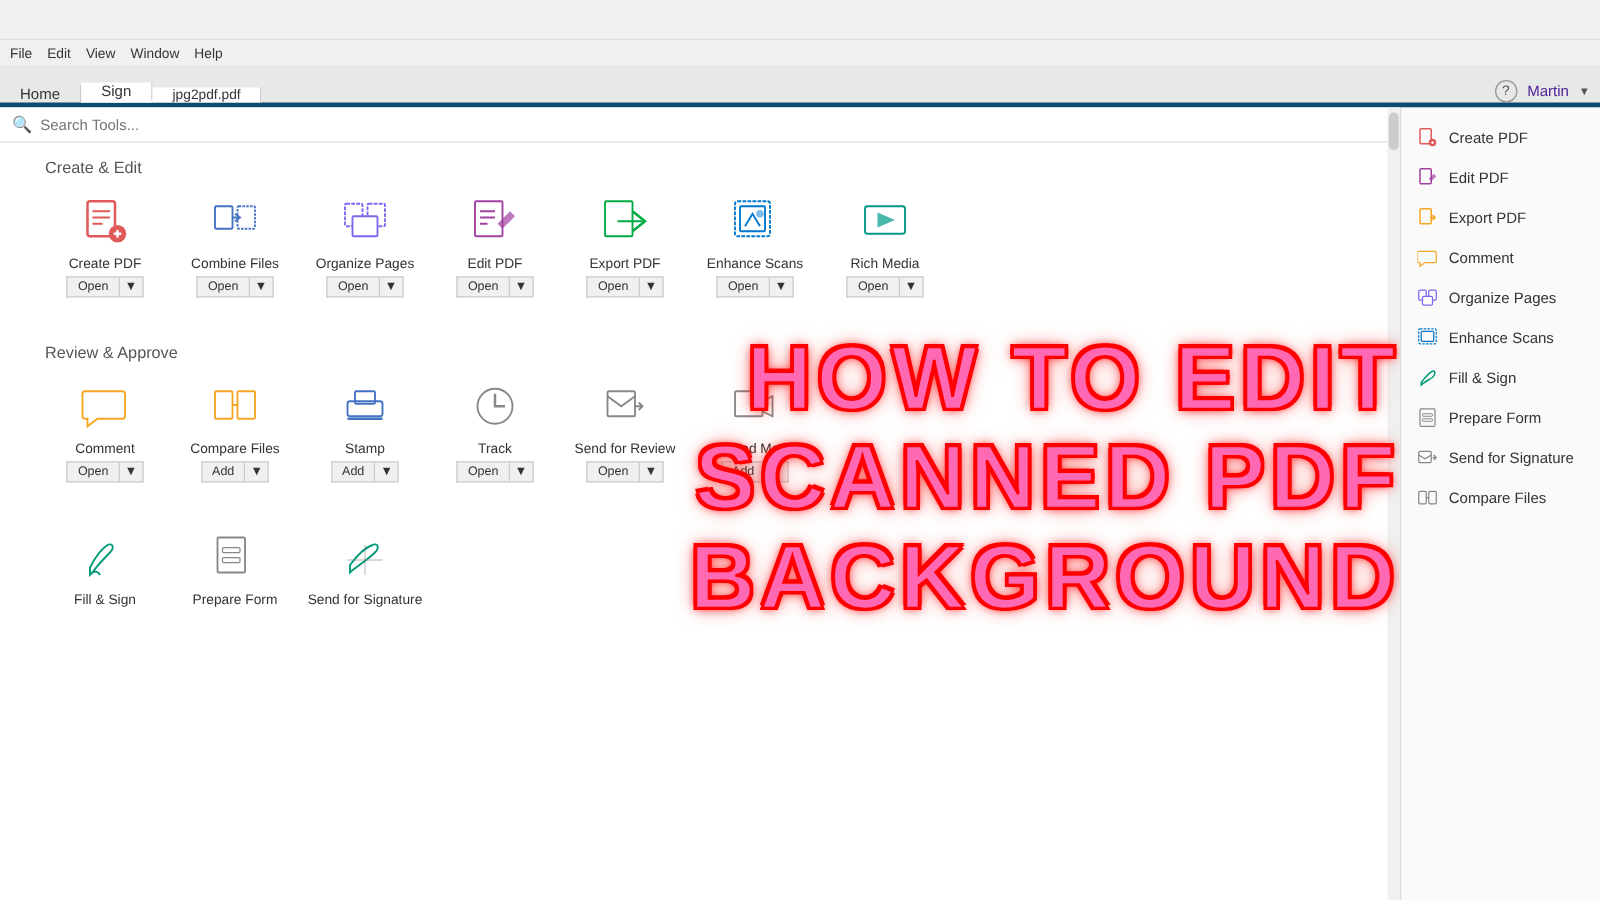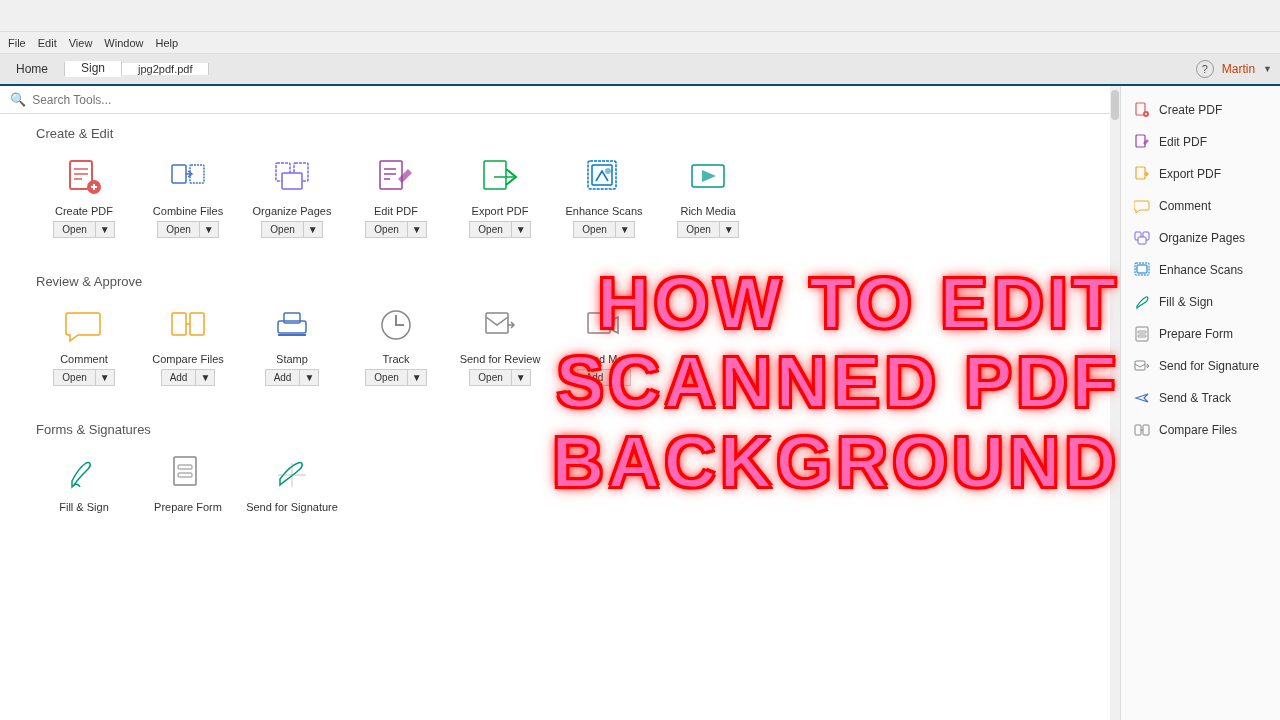--- a/index.html
+++ b/index.html
@@ -26,22 +26,22 @@
       border-bottom: 1px solid #ddd;
       font-size: 11px;
     }
     #menu-bar span { cursor: pointer; color: #333; }
 
     
     #tab-bar {
       height: 32px;
       background: #e8e8e8;
       display: flex;
-      align-items: center;
-      border-bottom: 2px solid #0c4a6e;
+      align-items: flex-end;
+      border-bottom: 4px solid #0c4a6e;
     }
     .tab {
       padding: 0 16px;
       display: flex;
       align-items: center;
       cursor: pointer;
       font-size: 12px;
       color: #333;
       border-right: 1px solid #ccc;
     }
@@ -64,21 +64,21 @@
     }
     #tab-right {
       margin-left: auto;
       display: flex;
       align-items: center;
       padding-right: 8px;
       gap: 8px;
     }
     #user-name {
       font-size: 12px;
-      color: #c2410c;
+      color: #4c1d95;
       cursor: pointer;
     }
     #help-btn {
       width: 18px;
       height: 18px;
       border-radius: 50%;
       border: 1px solid #999;
       display: flex;
       align-items: center;
       justify-content: center;
@@ -503,21 +503,20 @@
           <div class="tool-btn">
             <span class="tool-btn-main">Add</span>
             <span class="tool-btn-arrow">▼</span>
           </div>
         </div>
 
       </div>
     </div>
 
     <div class="tool-section">
-      <div class="section-title">Forms &amp; Signatures</div>
       <div class="tools-grid">
 
         <div class="tool-item">
           <div class="tool-icon">
             <svg width="40" height="40" viewBox="0 0 40 40">
               <path d="M8 28 C12 20 16 14 22 10 C26 8 28 12 24 16 C20 20 14 26 10 32 L8 34 Z" fill="none" stroke="#009977" stroke-width="1.5"></path>
               <path d="M10 32 Q14 30 16 34" fill="none" stroke="#009977" stroke-width="1.5"></path>
             </svg>
           </div>
           <div class="tool-label">Fill &amp; Sign</div>
@@ -646,28 +645,20 @@
       <div class="panel-icon">
         <svg width="16" height="16" viewBox="0 0 16 16">
           <rect x="1" y="3" width="10" height="9" rx="1" fill="none" stroke="#888" stroke-width="1"></rect>
           <path d="M1 6 L6 9 L11 6" fill="none" stroke="#888" stroke-width="1"></path>
           <path d="M12 8 L15 8 M13 6 L15 8 L13 10" fill="none" stroke="#888" stroke-width="1"></path>
         </svg>
       </div>
       <span>Send for Signature</span>
     </div>
 
-    <div class="panel-item">
-      <div class="panel-icon">
-        <svg width="16" height="16" viewBox="0 0 16 16">
-          <path d="M2 8 L14 4 L10 8 L14 12 Z" fill="none" stroke="#4472c4" stroke-width="1.2"></path>
-        </svg>
-      </div>
-      <span>Send &amp; Track</span>
-    </div>
 
     <div class="panel-item">
       <div class="panel-icon">
         <svg width="16" height="16" viewBox="0 0 16 16">
           <rect x="1" y="3" width="6" height="10" rx="1" fill="none" stroke="#888" stroke-width="1"></rect>
           <rect x="9" y="3" width="6" height="10" rx="1" fill="none" stroke="#888" stroke-width="1"></rect>
           <line x1="7" y1="8" x2="9" y2="8" stroke="#888" stroke-width="1"></line>
         </svg>
       </div>
       <span>Compare Files</span>

